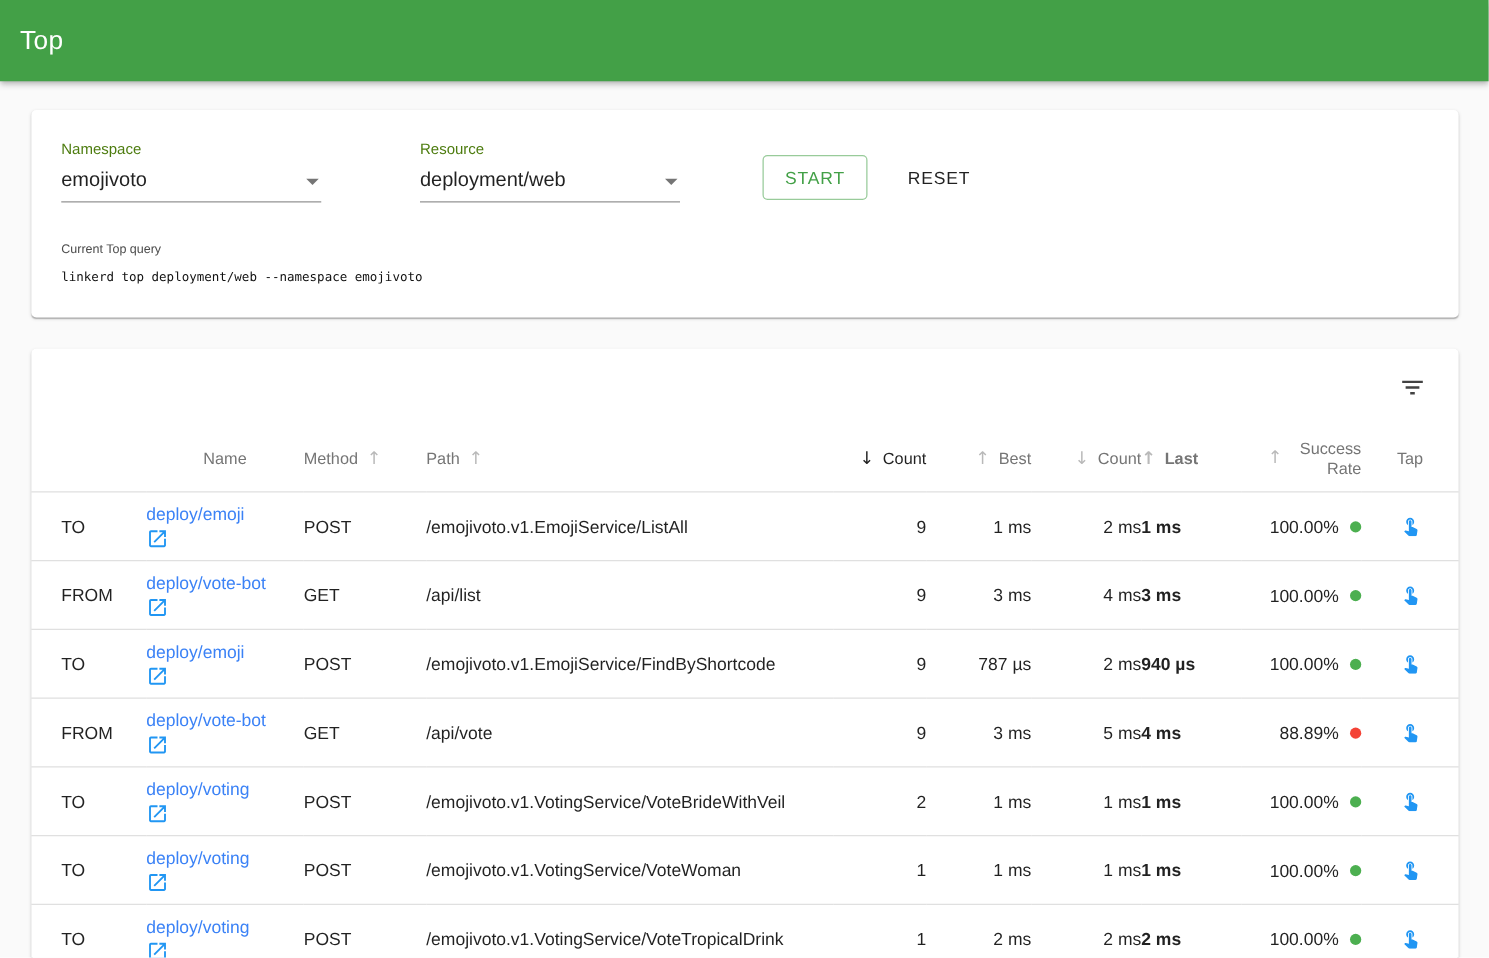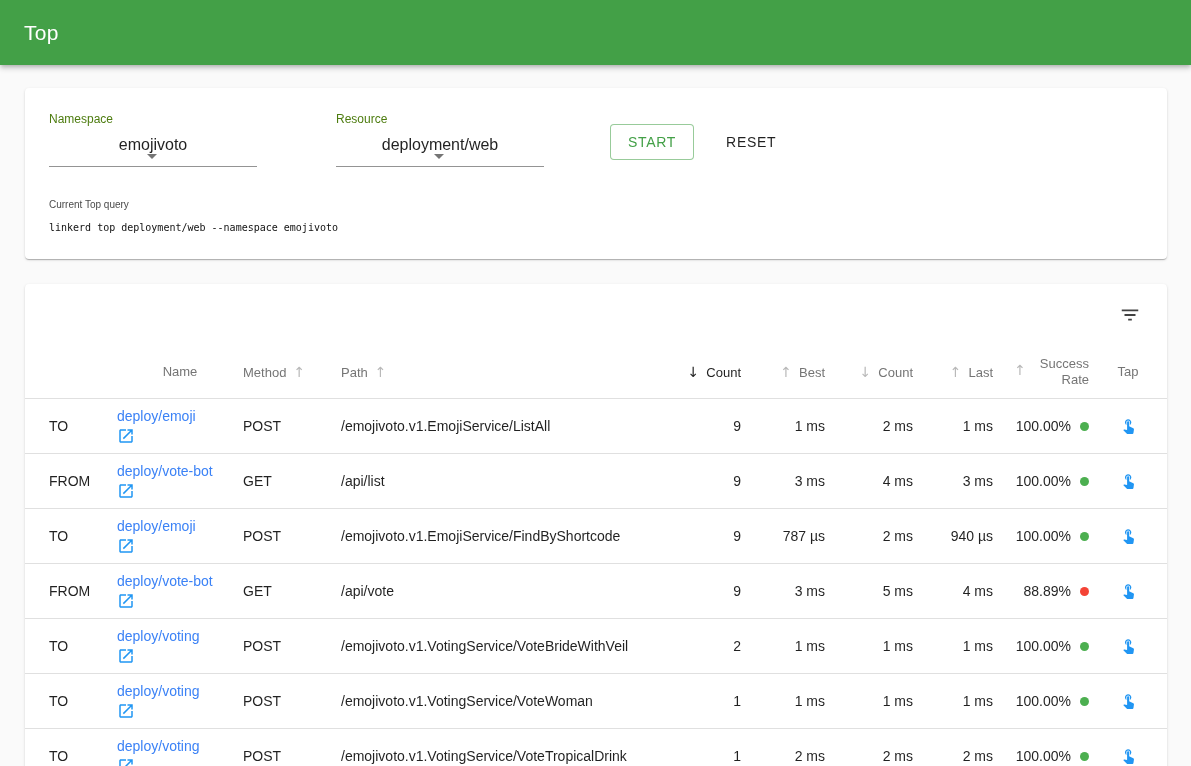--- a/index.html
+++ b/index.html
@@ -8,21 +8,21 @@
     font-family: "Liberation Sans", sans-serif;
     background: #fafafa;
     color: rgba(0,0,0,0.87);
   }
   
   .appbar {
     height: 65px;
     background: #43A047;
     display: flex;
     align-items: center;
-    padding-left: 24px;
+    padding-left: 16px;
     box-shadow: 0 2px 4px -1px rgba(0,0,0,0.2), 0 4px 5px 0 rgba(0,0,0,0.14);
     position: relative;
     z-index: 10;
   }
   .appbar-title { color: #fff; font-size: 21px; font-weight: 400; letter-spacing: 0.3px; }
 
   
   .main { padding: 23px 24px 0 25px; }
   .card {
     background: #fff;
@@ -39,21 +39,20 @@
   .field-value {
     margin-top: 10px;
     padding-bottom: 7px;
     border-bottom: 1px solid #949494;
     display: flex;
     align-items: center;
     justify-content: space-between;
     font-size: 16px;
     color: rgba(0,0,0,0.87);
     cursor: pointer;
-    flex-direction: column;
   }
   .select-arrow {
     width: 0; height: 0;
     border-left: 5px solid transparent;
     border-right: 5px solid transparent;
     border-top: 5px solid #757575;
     margin-right: 2px;
   }
   .buttons { display: flex; align-items: center; margin-left: 66px; margin-top: 12px; }
   .btn-start {
@@ -114,21 +113,21 @@
     color: rgba(0,0,0,0.87);
     border-bottom: 1px solid #e0e0e0;
   }
   .col-dir    { width: 92px;  text-align: left; padding-left: 24px; }
   .col-name   { width: 126px; text-align: center; }
   .col-method { width: 98px;  text-align: left; }
   .col-path   { width: 326px; text-align: left; }
   .col-count  { width: 74px;  text-align: right; }
   .col-best   { width: 84px;  text-align: right; }
   .col-worst  { width: 88px;  text-align: right; }
-  .col-last   { width: 80px;  text-align: right; }
+  .col-last   { width: 80px;  text-align: left; font-weight: bold; }
   .col-succ   { width: 96px;  text-align: right; }
   .col-tap    { width: 78px;  text-align: center; }
   th.col-succ .hdr-label { display: inline-block; width: 56px; text-align: right; line-height: 1.25; vertical-align: middle; }
   th.active, th.active .sort-arrow { color: rgba(0,0,0,0.87); }
   .sort-arrow { font-family: "DejaVu Sans", sans-serif; font-size: 14px; color: #b9b9b9; }
   .sort-arrow.before { margin-right: 7px; }
   .sort-arrow.after  { margin-left: 7px; }
   th.active .sort-arrow { color: #212121; }
 
   .name-cell-inner { display: flex; flex-direction: column; align-items: flex-start; padding: 6px 0 4px 0; }

